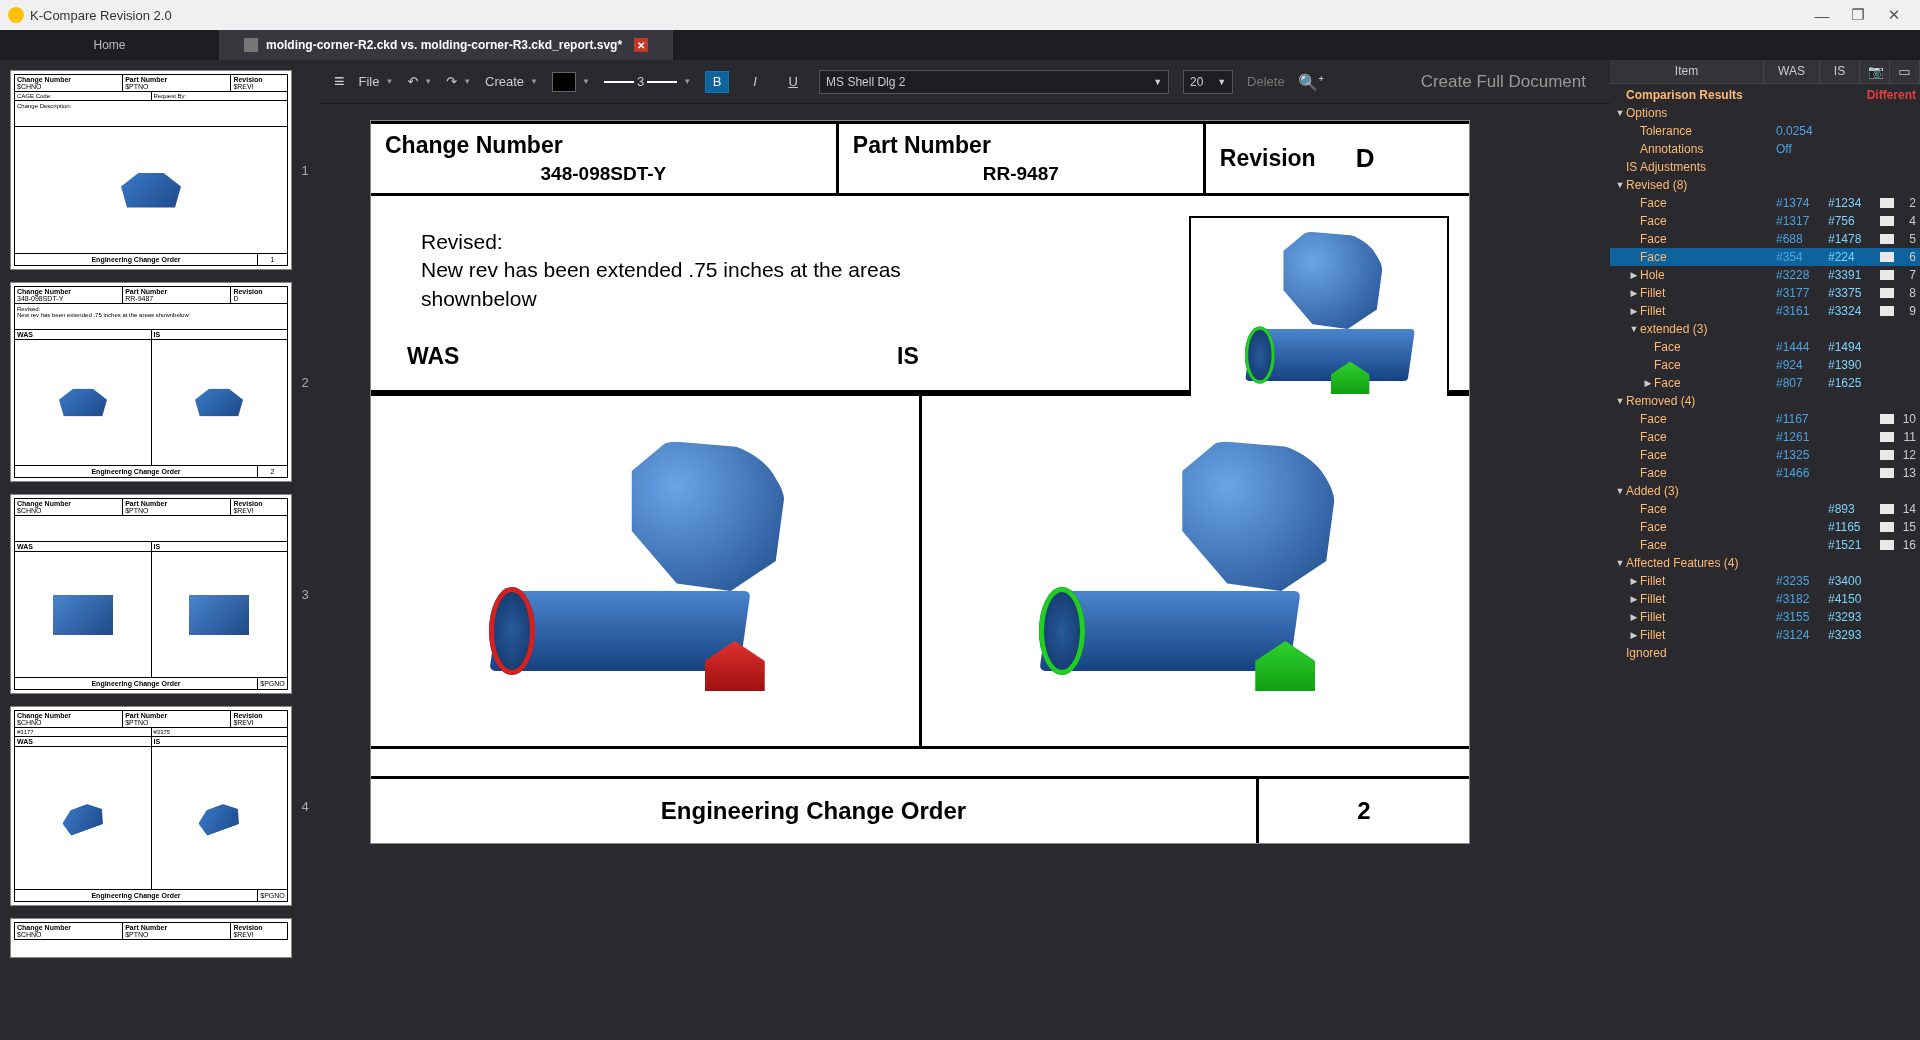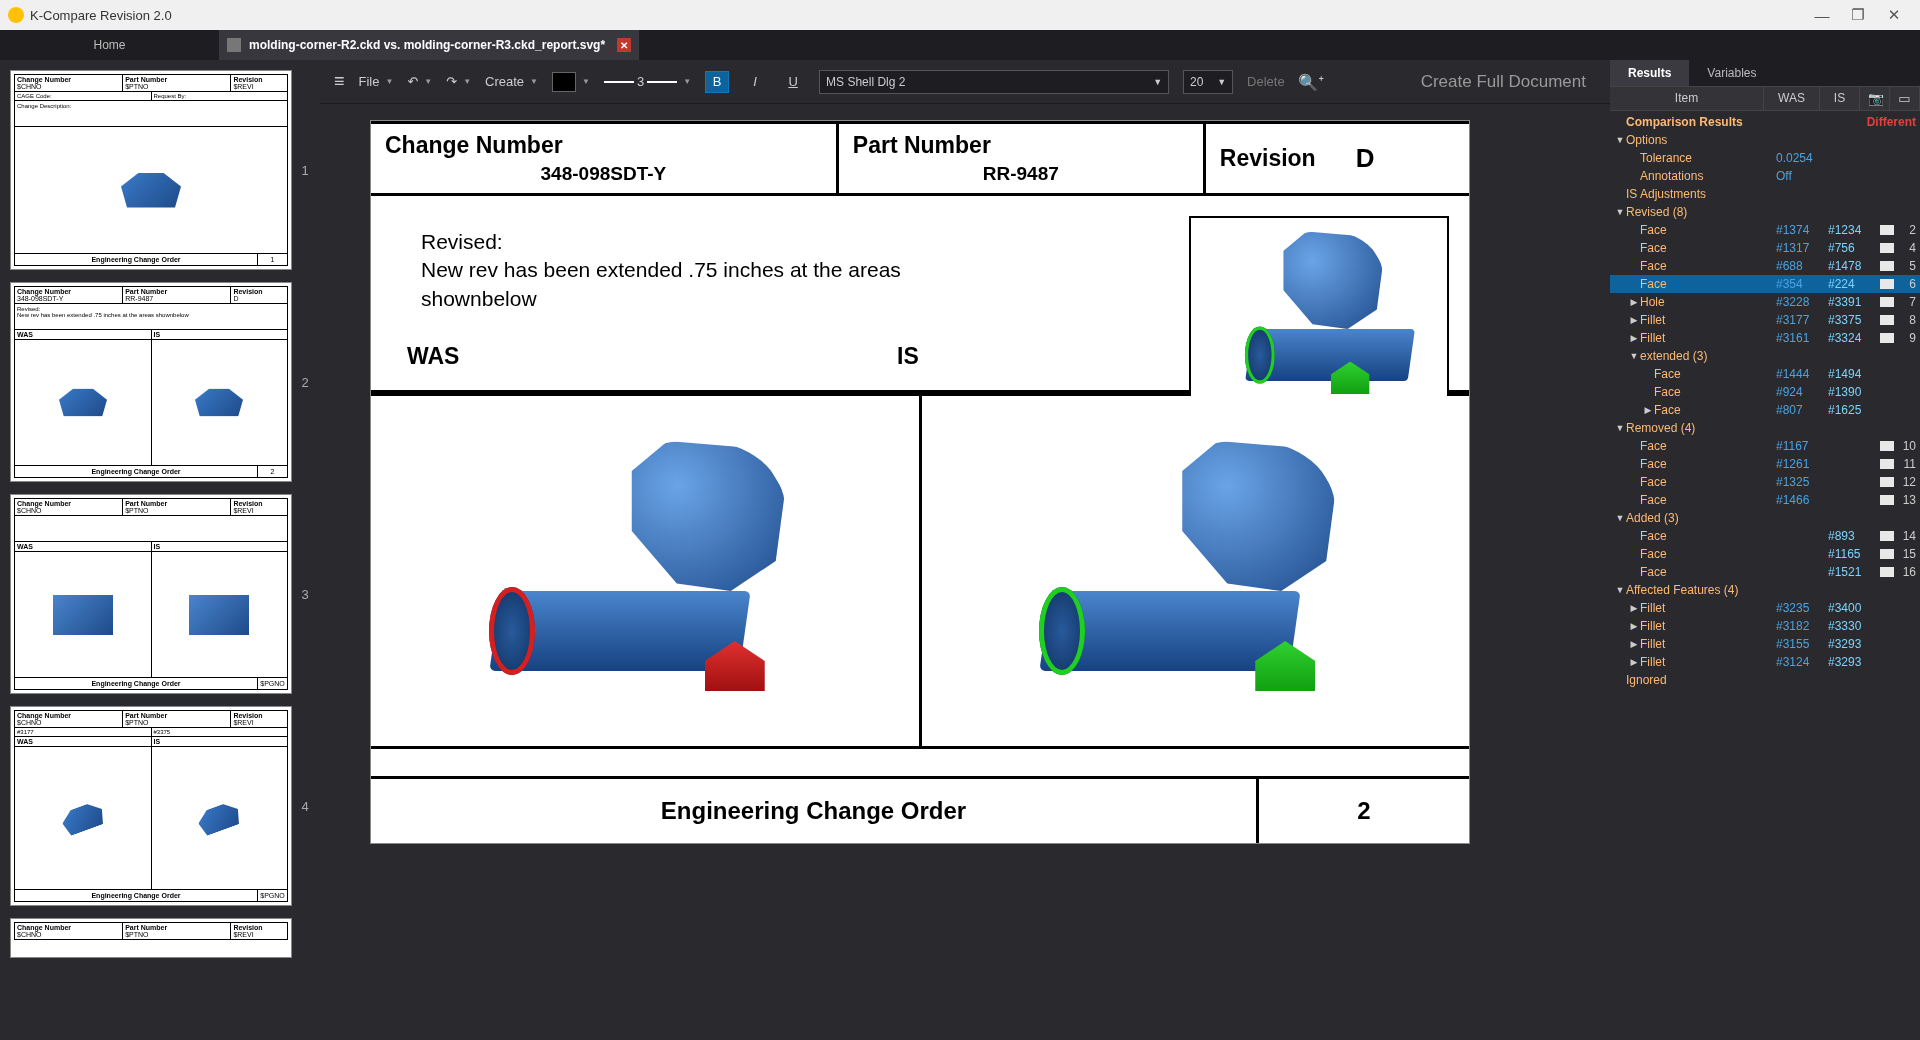--- a/index.html
+++ b/index.html
@@ -6,21 +6,21 @@
 body { background: #2a2a2e; color: #ccc; overflow: hidden; width: 1920px; height: 1040px; }
 
 
 .titlebar { height: 30px; background: #f0f0f0; display: flex; align-items: center; padding: 0 8px; color: #333; font-size: 13px; }
 .titlebar .app-icon { width: 16px; height: 16px; background: #ffc107; border-radius: 50%; margin-right: 6px; }
 .titlebar .spacer { flex: 1; }
 .titlebar .winbtn { width: 36px; height: 26px; display: flex; align-items: center; justify-content: center; font-size: 15px; color: #555; }
 
 
 .tabstrip { height: 30px; background: #1e1e22; display: flex; align-items: stretch; font-size: 12px; }
-.tab { display: flex; align-items: center; padding: 0 7px; color: #bbb; border-right: 1px solid #3a3a3e; min-width: 160px; justify-content: center; }
+.tab { display: flex; align-items: center; padding: 0 24px; color: #bbb; border-right: 1px solid #3a3a3e; min-width: 160px; justify-content: center; }
 .tab.home { min-width: 220px; }
 .tab .doc-icon { width: 14px; height: 14px; margin-right: 8px; background: #777; display: inline-block; }
 .tab.active { background: #37373d; color: #fff; font-weight: bold; }
 .tab .close { margin-left: 12px; background: #c0392b; color: #fff; width: 14px; height: 14px; display: inline-flex; align-items: center; justify-content: center; font-size: 10px; font-weight: bold; }
 
 
 .main { display: flex; height: calc(1040px - 60px); }
 
 
 .thumbs { width: 320px; background: #2a2a2e; padding: 10px; overflow-y: auto; display: flex; flex-direction: column; gap: 12px; }
@@ -420,24 +420,20 @@
 
         <div class="footer-row">
           <div class="eco">Engineering Change Order</div>
           <div class="pg">2</div>
         </div>
       </div>
     </div>
   </div>
 
   <div class="results">
-    <div class="r-tabs">
-      <div class="r-tab active">Results</div>
-      <div class="r-tab">Variables</div>
-    </div>
     <div class="r-headers">
       <div class="rh-item">Item</div>
       <div class="rh-was">WAS</div>
       <div class="rh-is">IS</div>
       <div class="rh-ico">📷</div>
       <div class="rh-ico">▭</div>
     </div>
     <div class="tree" id="tree">
         <div class="tree-row">
           <span class="indent" style="width:0px"></span>
@@ -673,21 +669,21 @@
           <span class="lbl ">Fillet</span>
           <span class="vwas">#3235</span>
           <span class="vis">#3400</span>
           <span style="width:36px"></span>
         </div>
         <div class="tree-row">
           <span class="indent" style="width:14px"></span>
           <span class="arrow">▶</span>
           <span class="lbl ">Fillet</span>
           <span class="vwas">#3182</span>
-          <span class="vis">#3330</span>
+          <span class="vis">#4150</span>
           <span style="width:36px"></span>
         </div>
         <div class="tree-row">
           <span class="indent" style="width:14px"></span>
           <span class="arrow">▶</span>
           <span class="lbl ">Fillet</span>
           <span class="vwas">#3155</span>
           <span class="vis">#3293</span>
           <span style="width:36px"></span>
         </div>

